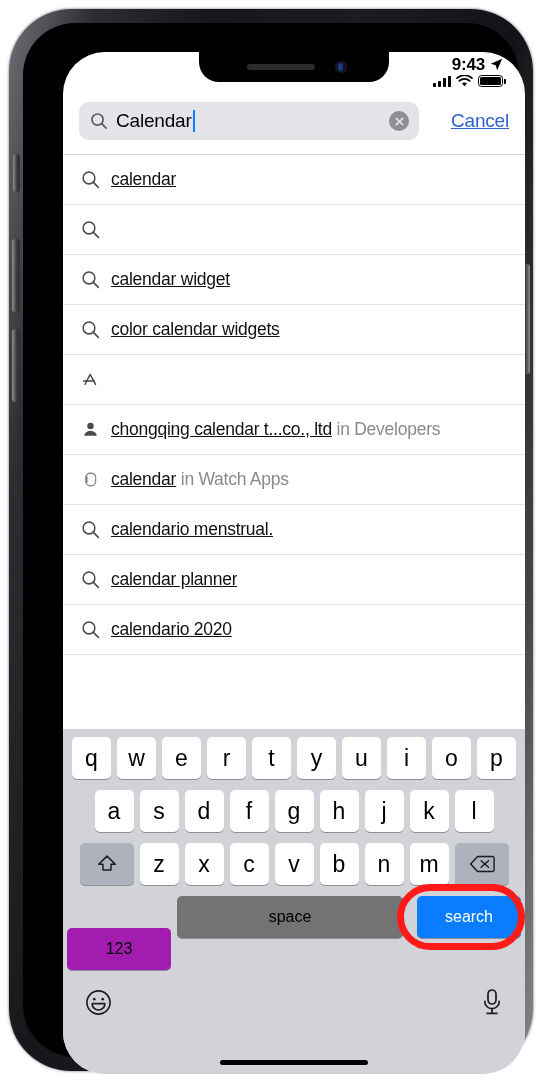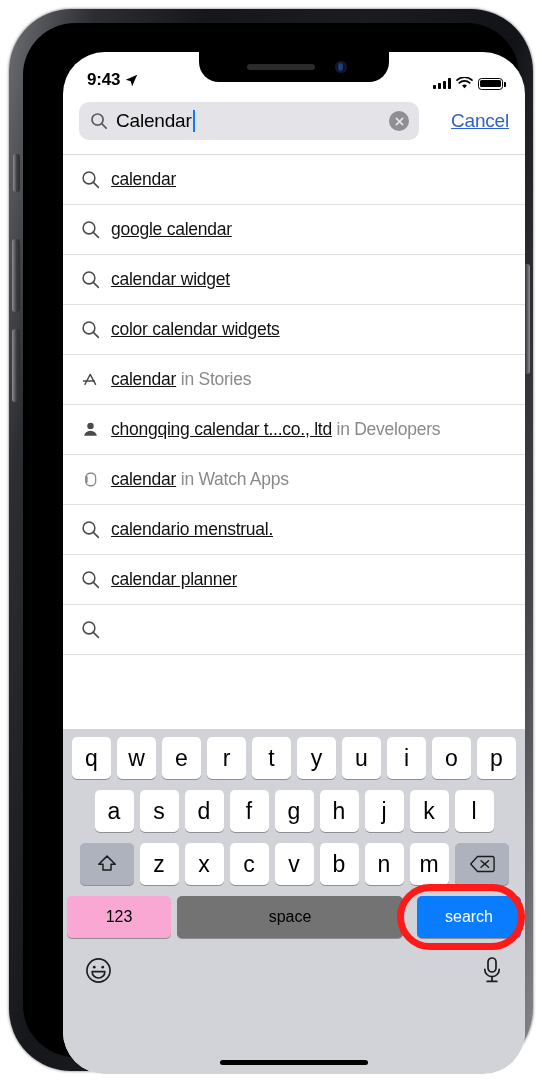--- a/index.html
+++ b/index.html
@@ -75,23 +75,24 @@
     content:""; position:absolute; left:3px; top:2px;
     width:5px; height:8px; border-radius:50%;
     background: #1c3f82;
   }
 
   
   .statusbar {
     position: relative;
     height: 44px;
     display: flex; align-items: flex-end;
-    justify-content: space-between;
+    justify-content: center;
     padding: 0 22px 6px 24px;
     z-index: 50;
+    flex-direction: column;
   }
   .clock {
     font-size: 17px; font-weight: 600; color: #000;
     letter-spacing: -.2px;
     display: flex; align-items: center; gap: 5px;
   }
   .status-right { display: flex; align-items: center; gap: 5px; }
   .bars { display: flex; align-items: flex-end; gap: 2px; height: 11px; }
   .bars i { width: 3px; background: #000; border-radius: .8px; display:block; }
   .bars i:nth-child(1){height:4px}
@@ -199,21 +200,21 @@
   .krow.r3 { padding: 0 3px; gap: 6px; align-items: center; }
   .key.wide {
     width: 54px;
     background: #aeb2bd;
     box-shadow: 0 1px 0 rgba(0,0,0,.32);
   }
   .krow.r4 {
     gap: 6px; padding: 0 4px; margin-bottom: 8px;
   }
   .key.num {
-    width: 104px; background: #f9a8d4; font-size: 16px;
+    width: 104px; background: #a21caf; font-size: 16px; margin-top: 32px;
   }
   .key.space {
     flex: 1; background: #737373; font-size: 16px;
   }
   .key.search-key {
     width: 104px; background: #0a7cff; color: #fff; font-size: 16px;
   }
   .search-key-wrap { position: relative; display:flex;padding-left:8px; }
   .redring {
     position: absolute;
@@ -315,21 +316,20 @@
           <span class="sugg-text"><span class="q">calendar</span><span class="ctx"></span></span>
         </div>
 
         <div class="sugg-row">
           <span class="sugg-icon">
             <svg width="19" height="19" viewBox="0 0 20 20">
                 <circle cx="8.4" cy="8.4" r="6.2" stroke="#4a4a4a" stroke-width="1.6" fill="none"></circle>
                 <line x1="13" y1="13" x2="18.3" y2="18.3" stroke="#4a4a4a" stroke-width="1.6" stroke-linecap="round"></line>
               </svg>
           </span>
-          <span class="sugg-text"><span class="q">google calendar</span><span class="ctx"></span></span>
         </div>
 
         <div class="sugg-row">
           <span class="sugg-icon">
             <svg width="19" height="19" viewBox="0 0 20 20">
                 <circle cx="8.4" cy="8.4" r="6.2" stroke="#4a4a4a" stroke-width="1.6" fill="none"></circle>
                 <line x1="13" y1="13" x2="18.3" y2="18.3" stroke="#4a4a4a" stroke-width="1.6" stroke-linecap="round"></line>
               </svg>
           </span>
           <span class="sugg-text"><span class="q">calendar widget</span><span class="ctx"></span></span>
@@ -345,21 +345,20 @@
           <span class="sugg-text"><span class="q">color calendar widgets</span><span class="ctx"></span></span>
         </div>
 
         <div class="sugg-row">
           <span class="sugg-icon">
             <svg width="19" height="19" viewBox="0 0 20 20">
               <path d="M4.2 15.2 L9.7 4.6 L15.3 15.2" stroke="#4a4a4a" stroke-width="1.5" fill="none" stroke-linecap="round" stroke-linejoin="round"></path>
               <line x1="2.6" y1="11.6" x2="14" y2="11.6" stroke="#4a4a4a" stroke-width="1.5" stroke-linecap="round"></line>
             </svg>
           </span>
-          <span class="sugg-text"><span class="q">calendar</span><span class="ctx"> in Stories</span></span>
         </div>
 
         <div class="sugg-row">
           <span class="sugg-icon">
             <svg width="19" height="19" viewBox="0 0 20 20">
               <circle cx="10" cy="6.2" r="3.4" fill="#4a4a4a"></circle>
               <path d="M3.4 16.6 a6.6 5.4 0 0 1 13.2 0 Z" fill="#4a4a4a"></path>
             </svg>
           </span>
           <span class="sugg-text"><span class="q">chongqing calendar t...co., ltd</span><span class="ctx"> in Developers</span></span>
@@ -395,20 +394,21 @@
           <span class="sugg-text"><span class="q">calendar planner</span><span class="ctx"></span></span>
         </div>
 
         <div class="sugg-row">
           <span class="sugg-icon">
             <svg width="19" height="19" viewBox="0 0 20 20">
                 <circle cx="8.4" cy="8.4" r="6.2" stroke="#4a4a4a" stroke-width="1.6" fill="none"></circle>
                 <line x1="13" y1="13" x2="18.3" y2="18.3" stroke="#4a4a4a" stroke-width="1.6" stroke-linecap="round"></line>
               </svg>
           </span>
+          <span class="sugg-text"><span class="q">calendario 2020</span><span class="ctx"></span></span>
         </div>
 
       </div>
 
       <div class="keyboard">
 
         <div class="krow r1">
           <div class="key">q</div>
           <div class="key">w</div>
           <div class="key">e</div>

